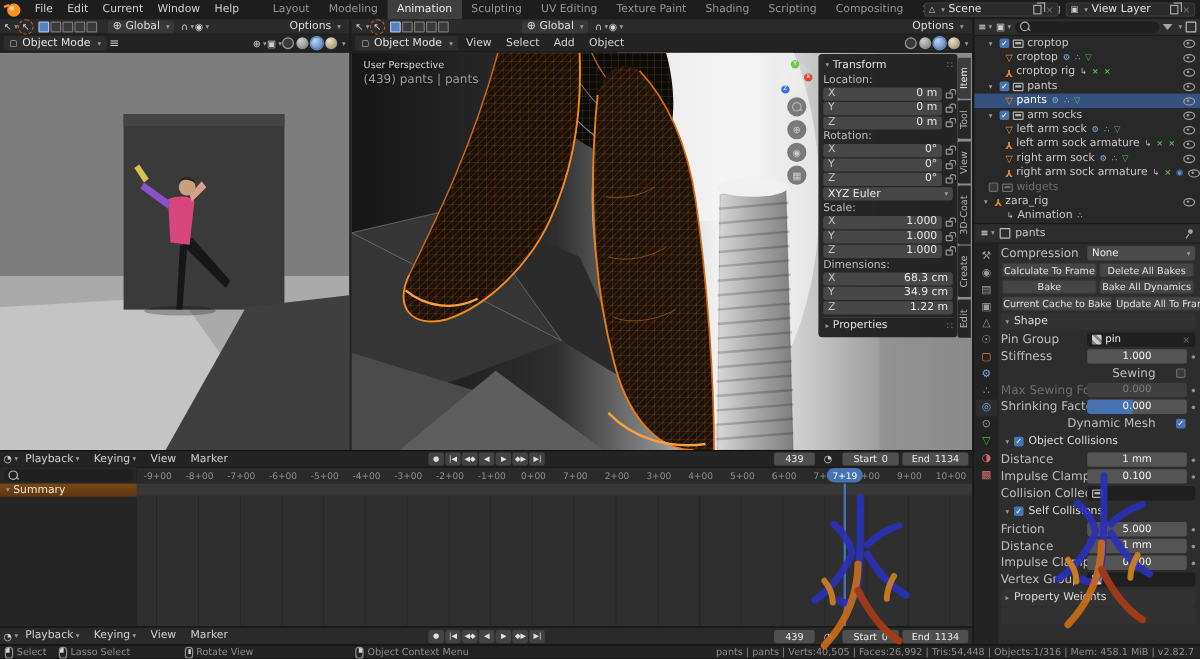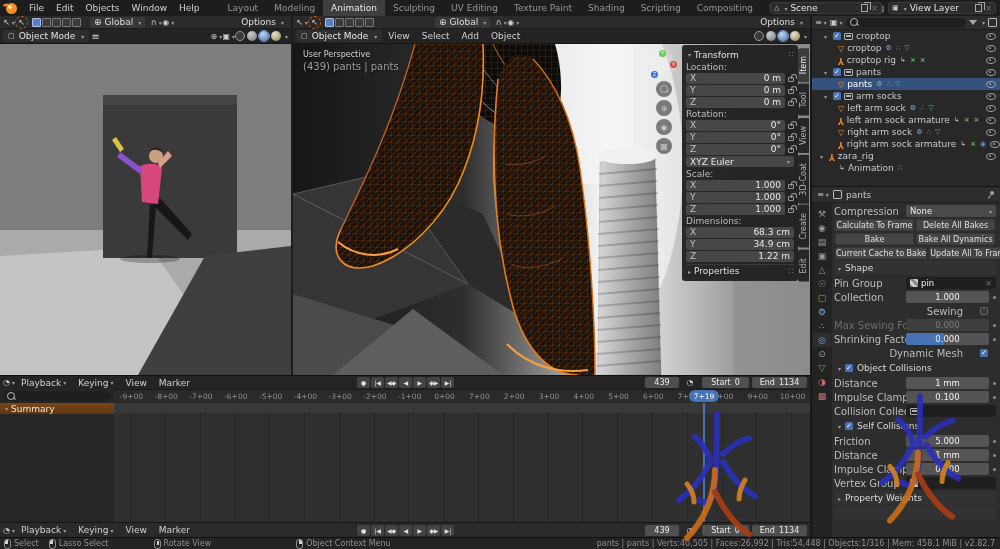--- a/index.html
+++ b/index.html
@@ -136,21 +136,21 @@
 </style>
 </head>
 <body>
 
 <div id="app">
 
   <div id="topbar">
     <span class="logo"></span>
     <span class="menuitem">File</span>
     <span class="menuitem">Edit</span>
-    <span class="menuitem">Objects</span>
+    <span class="menuitem">Current</span>
     <span class="menuitem">Window</span>
     <span class="menuitem">Help</span>
     <span style="width:14px"></span>
     <span class="wstab">Layout</span>
     <span class="wstab">Modeling</span>
     <span class="wstab active">Animation</span>
     <span class="wstab">Sculpting</span>
     <span class="wstab">UV Editing</span>
     <span class="wstab">Texture Paint</span>
     <span class="wstab">Shading</span>
@@ -614,20 +614,25 @@
       <span class="eye"></span>
     </div>
     <div class="olrow" style="padding-left:26px">
       <span class="ob-arm">Y</span>
       <span class="lbl">right arm sock armature</span>
       <span class="bdg b-con">↳</span>
       <span class="bdg b-pose">×</span>
       <span class="bdg b-sph">◉</span>
       <span class="eye"></span>
     </div>
+    <div class="olrow" style="padding-left:12px">
+      <span class="chk un"></span>
+        <span class="colicon" style="opacity:.5"></span>
+      <span class="lbl dis">widgets</span>
+    </div>
     <div class="olrow" style="padding-left:8px">
       <span class="exp">▾</span>
       <span class="ob-arm">Y</span>
       <span class="lbl">zara_rig</span>
       <span class="eye"></span>
     </div>
     <div class="olrow" style="padding-left:26px">
       <span class="bdg b-con">↳</span>
       <span class="lbl">Animation</span>
       <span class="bdg b-con">∴</span>
@@ -686,21 +691,21 @@
         </div>
       <div class="prow">
         <span class="plabel">Pin Group</span>
         <span class="darkfield">
             <span class="vgic"></span>
             <span style="flex:1">pin</span>
             <span class="xclose">×</span>
           </span>
       </div>
       <div class="prow">
-        <span class="plabel">Collection</span>
+        <span class="plabel">Stiffness</span>
         <span class="pfield">
             <span class="vtxt">1.000</span>
           </span>
         <span class="adot"></span>
       </div>
       <div class="prow" style="justify-content:flex-end">
         <span class="plabel" style="width:auto">Sewing</span>
         <span class="chk un"></span>
         <span style="width:8px"></span>
       </div>

